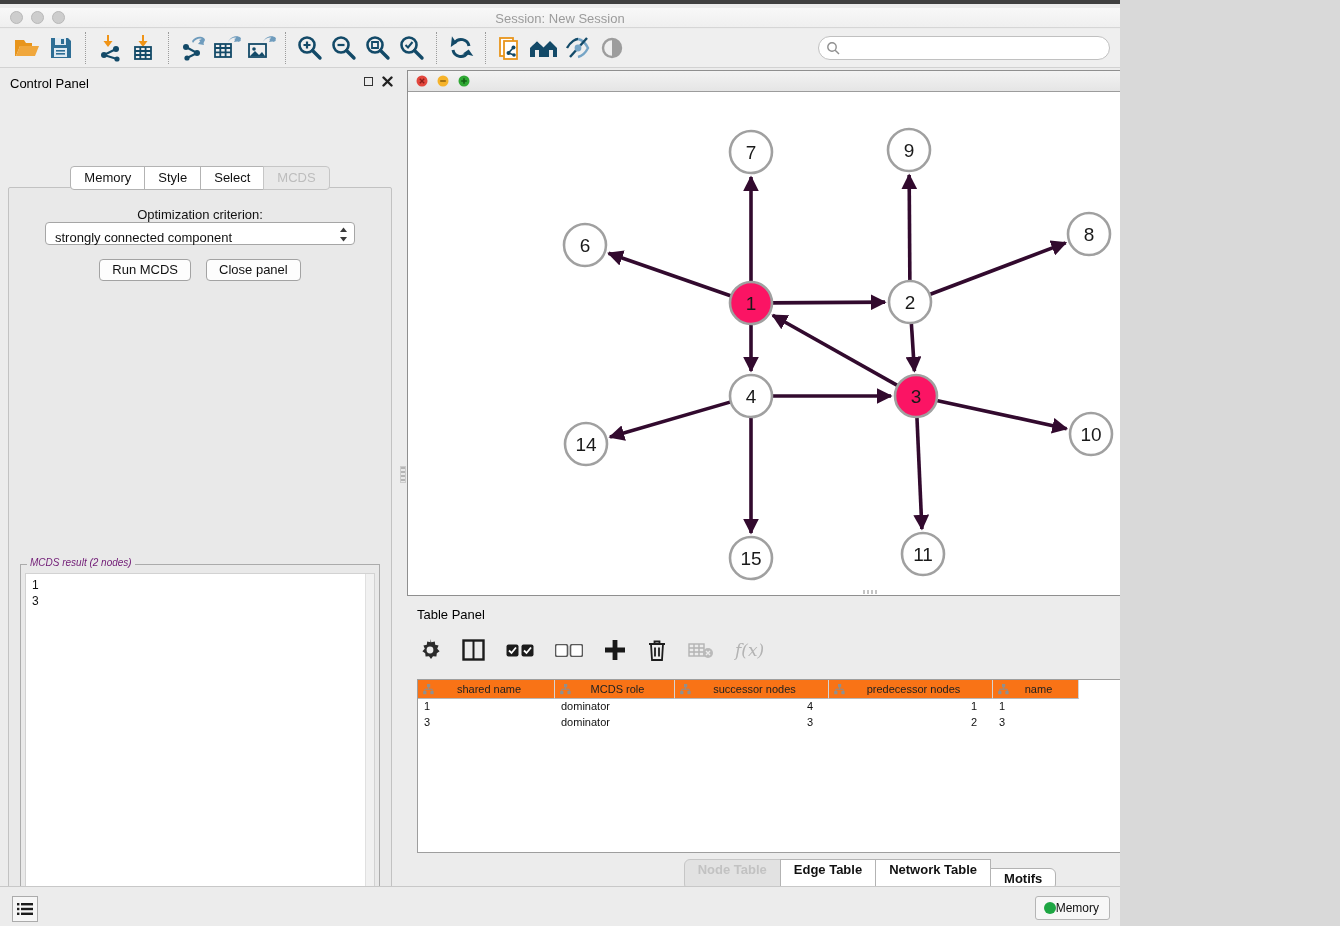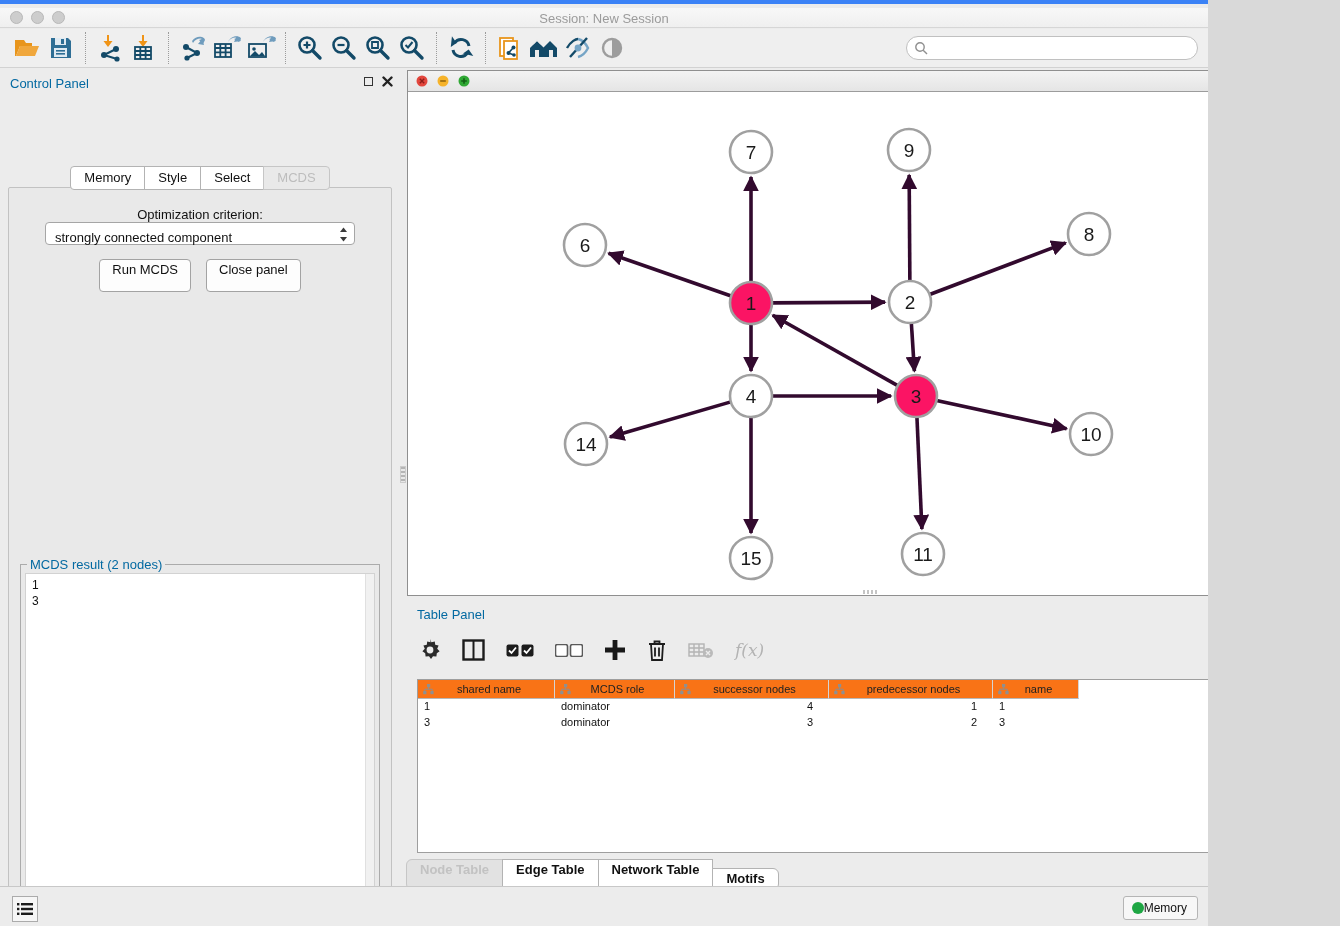--- a/index.html
+++ b/index.html
@@ -1,18 +1,18 @@
 <!DOCTYPE html>
 <html><head>
 <meta charset="utf-8">
 <style>
   * { box-sizing: border-box; margin: 0; padding: 0; }
   html,body { width:1340px; height:926px; }
   body { font-family:"Liberation Sans", sans-serif; background:#d9d9d9; }
-  .window { position:relative; width:1208px; height:926px; background:#ececec; overflow:hidden; border-top:4px solid #3b82f6; }
+  .window { position:relative; width:1120px; height:926px; background:#ececec; overflow:hidden; border-top:4px solid #404040; }
 
   
   .titlebar { position:absolute; left:0; top:4px; width:100%; height:20px;
     background:linear-gradient(#f8f8f8,#efefef); border-bottom:1px solid #d6d6d6; }
   .tl-dots { position:absolute; left:10px; top:3px; display:flex; gap:8px; }
   .tl-dot { width:13px; height:13px; border-radius:50%; background:#cdcdcd; border:1px solid #b8b8b8; }
   .tb-title { position:absolute; left:0; right:0; top:3px; text-align:center; font-size:13px; color:#9b9b9b; }
 
   
   .toolbar { position:absolute; left:0; top:25px; width:100%; height:39px;
@@ -20,39 +20,39 @@
   .tbtn { width:34px; height:32px; display:flex; align-items:center; justify-content:center; cursor:pointer; flex:0 0 auto; }
   .tbtn svg { display:block; }
   .tsep { flex:0 0 auto; width:1px; height:32px; border-left:1px dotted #9c9c9c; margin:0 7px; }
   .searchbox { margin-left:auto; width:292px; height:24px; background:#fff; border:1px solid #c0c0c0;
     border-radius:12px; display:flex; align-items:center; padding-left:7px; }
   .searchbox input { border:none; outline:none; flex:1; font-size:13px; background:transparent; margin-left:5px; }
 
   
   .control-panel { position:absolute; left:0; top:66px; width:401px; height:820px; background:#ececec; }
   .panel-head { position:relative; height:26px; }
-  .panel-title { position:absolute; left:10px; top:6px; font-size:13px; color:#0369a1; }
+  .panel-title { position:absolute; left:10px; top:6px; font-size:13px; color:#000000; }
   .panel-btns { position:absolute; right:8px; top:6px; display:flex; gap:9px; align-items:center; }
   .tabs-row { position:absolute; left:0; right:0; top:96px; display:flex; justify-content:center; z-index:3; }
   .tab { font-size:13px; padding:3px 13px 4px; background:#fff; border:1px solid #b3b3b3; margin-left:-1px; color:#111; cursor:pointer; }
   .tab:first-child { border-radius:4px 0 0 4px; }
   .tab:last-child { border-radius:0 4px 4px 0; }
   .tab.active { background:#e9e9e9; color:#bdbdbd; border-color:#c6c6c6; }
   .tab-content { position:absolute; left:8px; top:117px; width:384px; height:759px;
     background:#e9e9e9; border:1px solid #c2c2c2; border-radius:2px; }
   .opt-label { margin-top:19px; text-align:center; font-size:13px; color:#111; }
   .dropdown { position:relative; margin:0 auto 0; width:310px; height:23px; background:#fff;
     border:1px solid #a6a6a6; border-radius:4px; display:flex; align-items:center; padding:8px 22px 0 9px; cursor:pointer; }
   .dropdown .dd-text { font-size:13px; color:#111; white-space:nowrap; }
   .dd-stepper { position:absolute; right:6px; top:4px; }
   .btn-row { display:flex; justify-content:center; gap:15px; margin-top:14px; }
-  .pbtn { font-size:13px; padding:2px 12px 14px; background:#fdfdfd; border:1px solid #a3a3a3; border-radius:4px; color:#111; cursor:pointer; }
+  .pbtn { font-size:13px; padding:2px 12px 3px; background:#fdfdfd; border:1px solid #a3a3a3; border-radius:4px; color:#111; cursor:pointer; }
   .result-box { position:absolute; left:11px; top:376px; width:360px; height:378px;
     border:1px solid #ababab; }
-  .result-legend { position:absolute; left:6px; top:-8px; background:#e9e9e9; padding:0 3px; font-size:13px; color:#0369a1; }
+  .result-legend { position:absolute; left:6px; top:-8px; background:#e9e9e9; padding:0 3px; font-size:10px; color:#701a75;font-style:italic; }
   .result-inner { position:absolute; left:4px; top:8px; right:4px; bottom:4px; background:#fff; border:1px solid #d2d2d2; overflow:hidden; }
   .result-text { padding:3px 6px; font-size:12px; line-height:16px; color:#111; white-space:pre; }
   .result-scroll { position:absolute; right:0; top:0; bottom:0; width:9px; background:#f1f1f1; border-left:1px solid #e0e0e0; }
 
   
   .net-window { position:absolute; left:407px; top:66px; width:927px; height:526px;
     background:#fff; border:1px solid #8f8f8f; }
   .net-titlebar { position:relative; height:21px; background:linear-gradient(#f3f3f3,#e5e5e5); border-bottom:1px solid #9c9c9c; }
   .net-lights { position:absolute; left:8px; top:4px; display:flex; gap:9px; }
   .net-title { position:absolute; left:0; right:0; top:3px; text-align:right; font-size:13px; color:#1a1a1a; }
@@ -68,21 +68,21 @@
   .tp-fx { font-family:"DejaVu Serif", serif; font-style:italic; font-size:17px; color:#b3b3b3; }
   .tp-table { position:absolute; left:10px; top:78px; width:907px; height:174px; background:#fff; border:1px solid #9e9e9e; overflow:hidden; }
   .thead { display:flex; height:19px; }
   .th { display:flex; align-items:center; background:#f97316; border-right:1px solid #d4d4d4; border-bottom:1px solid #b8b8b8; font-size:11px; color:#222; position:relative; }
   .th .th-label { flex:1; text-align:center; padding-right:10px; }
   .th .tree-ic { margin-left:5px; }
   .trow { display:flex; height:16px; font-size:11px; color:#111; }
   .td { overflow:hidden; white-space:nowrap; padding-top:1px; }
   .td.left { padding-left:6px; text-align:left; }
   .td.right { padding-right:16px; text-align:right; }
-  .tp-tabs { position:absolute; left:0; right:0; top:258px; display:flex; justify-content:flex-start; }
+  .tp-tabs { position:absolute; left:0; right:0; top:258px; display:flex; justify-content:center; }
   .tp-tabs .tab:first-child { border-radius:6px 0 0 6px; }
   .tp-tabs .tab:last-child { border-radius:0 6px 6px 0;margin-top:9px; }
   .tp-tabs .tab { font-weight:bold; padding:2px 13px 3px; }
   .tp-tabs .tab.active { background:#e2e2e2; color:#c2c2c2; font-weight:bold; }
 
   
   .statusbar { position:absolute; left:0; bottom:0; width:100%; height:40px; background:#ececec; border-top:1px solid #c8c8c8; }
   .list-btn { position:absolute; left:12px; top:9px; width:26px; height:26px; background:#f6f6f6; border:1px solid #ababab; display:flex; align-items:center; justify-content:center; cursor:pointer; }
   .mem-btn { position:absolute; right:10px; top:9px; height:24px; background:#f7f7f7; border:1px solid #b5b5b5; border-radius:3px;
     display:flex; align-items:center; padding:0 10px 0 8px; cursor:pointer; }

